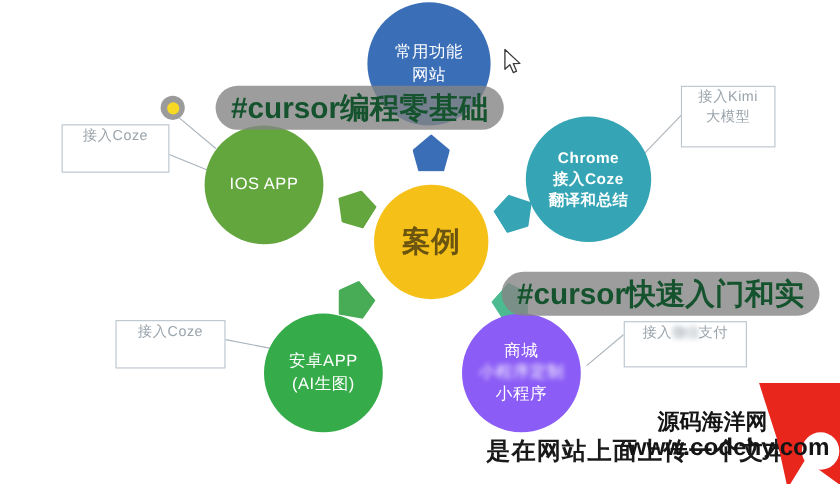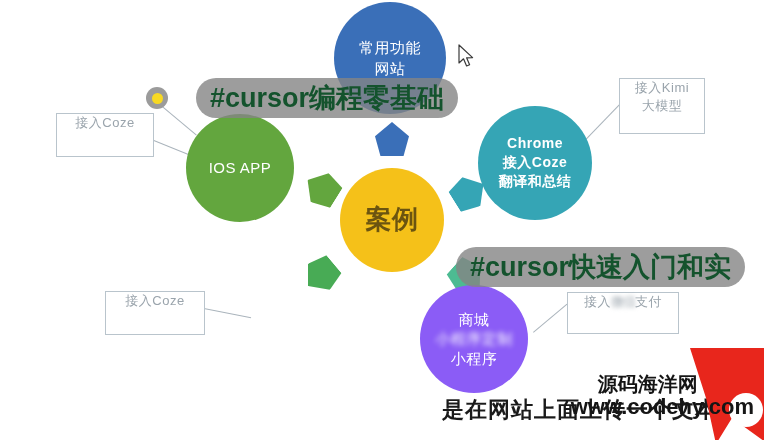--- a/index.html
+++ b/index.html
@@ -250,20 +250,24 @@
   <div class="node node-chrome">
     <span>Chrome</span>
     <span class="node-line2">接入Coze</span>
     <span class="node-line2">翻译和总结</span>
   </div>
 
   <div class="node node-center">
     <span>案例</span>
   </div>
 
+  <div class="node node-android">
+    <span>安卓APP</span>
+    <span class="node-line2">(AI生图)</span>
+  </div>
 
   <div class="node node-mall">
     <span><span>商城</span><span class="blurred">小程序定制</span></span>
     <span class="node-line2">小程序</span>
   </div>
 
   <div class="banner banner-top">
     <span>#cursor编程零基础</span>
   </div>
   <div class="banner banner-bottom">

